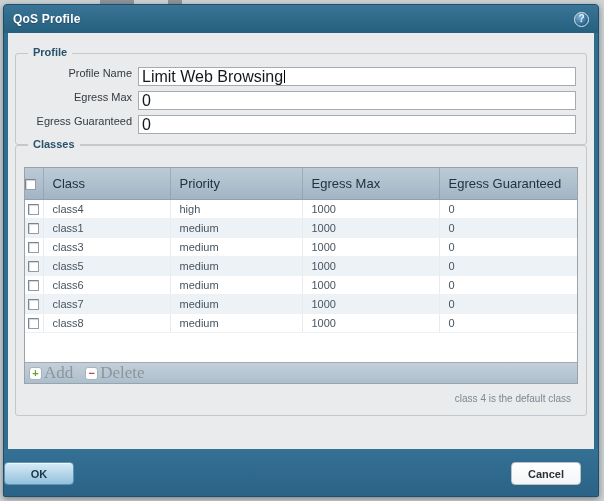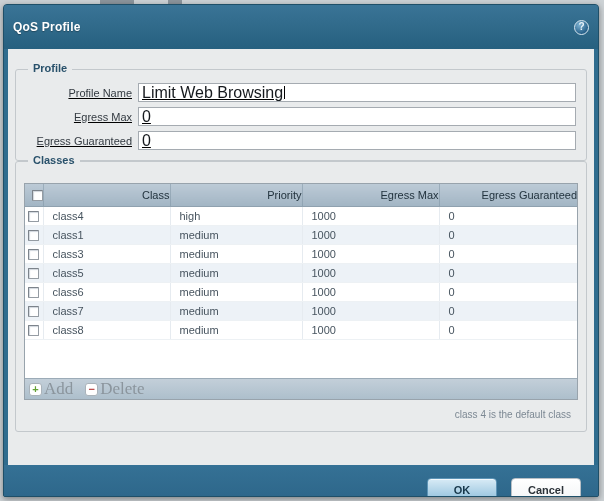--- a/index.html
+++ b/index.html
@@ -12,45 +12,45 @@
   *{box-sizing:border-box; margin:0; padding:0;}
   html,body{width:604px;height:501px;}
   body{font-family:"Liberation Sans","DejaVu Sans",sans-serif; background:#cdd2d5; position:relative; overflow:hidden;}
   .backdrop{position:absolute; inset:0; background:#cdd2d5;}
   .smudge{position:absolute; top:0; height:4px; background:rgba(88,99,110,.55);}
   .smudge.s1{left:100px; width:34px;}
   .smudge.s2{left:168px; width:14px;}
   .dialog{position:absolute; left:3px; top:4px; width:596px; height:493px;
     background:var(--chrome); border:1px solid #1f4f68; border-radius:4px 4px 2px 2px;
     box-shadow:0 2px 6px rgba(0,0,0,.4); overflow:hidden;}
-  .titlebar{height:44px; background:linear-gradient(var(--chrome-light),var(--chrome-dark));
+  .titlebar{height:28px; background:linear-gradient(var(--chrome-light),var(--chrome-dark));
     display:flex; align-items:center; justify-content:space-between; padding:0 9px;}
   .title{color:#fff; font-size:12px; font-weight:bold; letter-spacing:.2px;
     text-shadow:0 1px 1px rgba(0,0,0,.3);}
   .help{width:15px; height:15px; border-radius:50%;
     background:radial-gradient(circle at 35% 30%, #7fb3d2, #27618a 70%);
     border:1px solid #d9e8f1; color:#eaf4fa; font-size:10px; font-weight:bold;
     display:flex; align-items:center; justify-content:center; line-height:1; cursor:pointer;}
   .dlg-body{margin:0 4px; height:416px; background:var(--body-bg); position:relative; overflow:hidden;}
   .fieldset{border:1px solid #c3c8cc; border-radius:3px; margin:0 7px; position:relative; background:var(--body-bg);}
   .fieldset .legend{position:absolute; top:-8px; left:12px; background:var(--body-bg);
     padding:0 5px; font-size:11px; font-weight:bold; color:var(--legend-text);}
   .fs-profile{margin-top:20px; height:92px; padding-top:13px;}
-  .field-row{display:flex; align-items:center; margin:0 10px 5px 0; height:19px;text-decoration:underline;}
+  .field-row{display:flex; align-items:flex-start; margin:0 10px 5px 0; height:19px;}
   .field-label{width:122px; text-align:right; padding-right:6px; font-size:11px; color:#333a41;}
   .textbox{flex:1; height:19px; background:#fff; border:1px solid #a5abb1;
     font-size:16px; color:#15191d; display:flex; align-items:center; padding:0 3px; overflow:hidden;}
   .caret{display:inline-block; width:1px; height:13px; background:#000; margin-left:1px;}
   .fs-classes{height:271px; padding:21px 8px 0 8px;}
   .grid{border:1px solid #98a3ac; height:217px; display:flex; flex-direction:column; background:#fff;}
   table{border-collapse:collapse; table-layout:fixed; width:100%;}
   col.c-cb{width:18px;} col.c-class{width:127px;} col.c-prio{width:132px;} col.c-emax{width:137px;}
-  .grid-head th{height:22px; background:linear-gradient(var(--header-grad-top),var(--header-grad-bottom));
+  .grid-head th{height:31px; background:linear-gradient(var(--header-grad-top),var(--header-grad-bottom));
     border-bottom:1px solid #8fa1af; border-right:1px solid rgba(120,142,158,.45);
-    font-size:11px; font-weight:normal; color:#22333e; text-align:right; padding:0 0 0 9px; cursor:pointer;}
+    font-size:13px; font-weight:normal; color:#22333e; text-align:left; padding:0 0 0 9px; cursor:pointer;}
   .grid-head th:last-child{border-right:none;}
   .grid-head th.cb-cell{padding:0;}
   .grid-rows{flex:1; background:#fff; overflow:hidden;}
   .grid-rows td{height:19px; font-size:11px; color:var(--cell-text); padding:0 0 0 9px;
     border-right:1px solid #e6ebf0; border-bottom:1px solid #edf1f4;}
   .grid-rows td:last-child{border-right:none;}
   .grid-rows tr:nth-child(even) td{background:var(--row-alt);}
   .grid-rows td.cb-cell{padding:0;}
   .cb-cell{text-align:center; vertical-align:middle;}
   .cb{display:inline-block; width:11px; height:11px; background:#fff;
@@ -60,21 +60,21 @@
     border-top:1px solid #9cabb7; display:flex; align-items:center; padding:0 4px; gap:12px;}
   .tool-btn{display:inline-flex; align-items:center; gap:2px; cursor:pointer;}
   .tool-icon{width:13px; height:13px; background:#fff; border:1px solid #aab3ba; border-radius:3px;
     display:inline-flex; align-items:center; justify-content:center;
     font-size:11px; font-weight:bold; line-height:1;}
   .tool-icon.add{color:var(--accent-green);}
   .tool-icon.del{color:var(--accent-red);}
   .tool-label{font-size:17px; color:#8b959d;font-family:Liberation Serif, serif;}
   .note{font-size:10px; color:var(--muted-text); margin:9px 7px 0 8px;text-align:right;}
   .dlg-footer{height:49px; background:linear-gradient(#357195,#2a6285);
-    display:flex; align-items:center; justify-content:flex-end; gap:14px; padding-right:17px;}
+    display:flex; align-items:center; justify-content:space-between; gap:23px; padding-right:17px;}
   .btn{height:23px; min-width:70px; border-radius:4px; font-size:11px; cursor:pointer;
     display:inline-flex; align-items:center; justify-content:center; padding:0 12px;}
   .btn-ok{background:linear-gradient(var(--ok-top),var(--ok-bottom)); border:1px solid var(--ok-border);
     color:#17374a; font-weight:bold; box-shadow:inset 0 1px 0 rgba(255,255,255,.65);}
   .btn-cancel{background:linear-gradient(#ffffff,#f3f5f6); border:1px solid #b9c0c6; color:#2b3238;font-weight:bold;}
 </style>
 </head>
 <body>
 
 <div class="backdrop">

